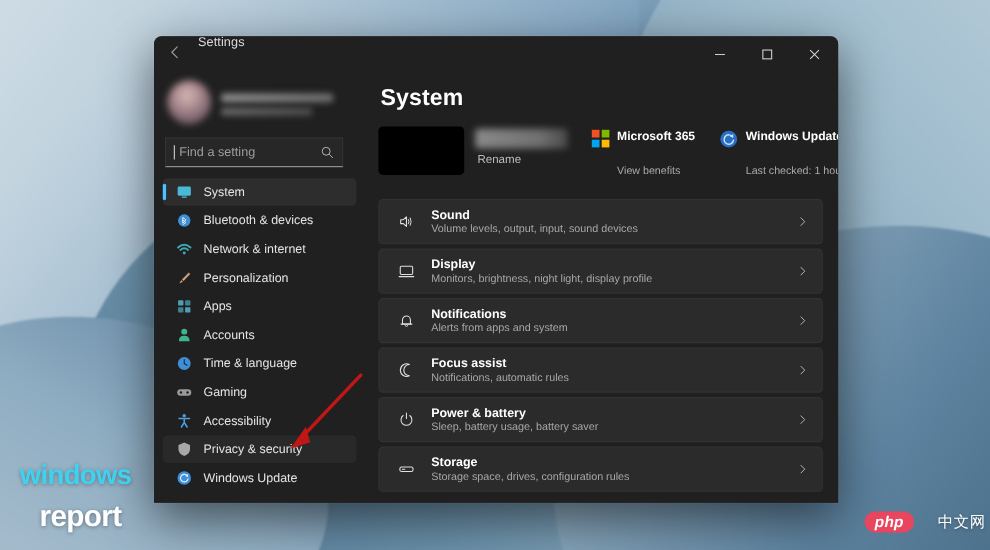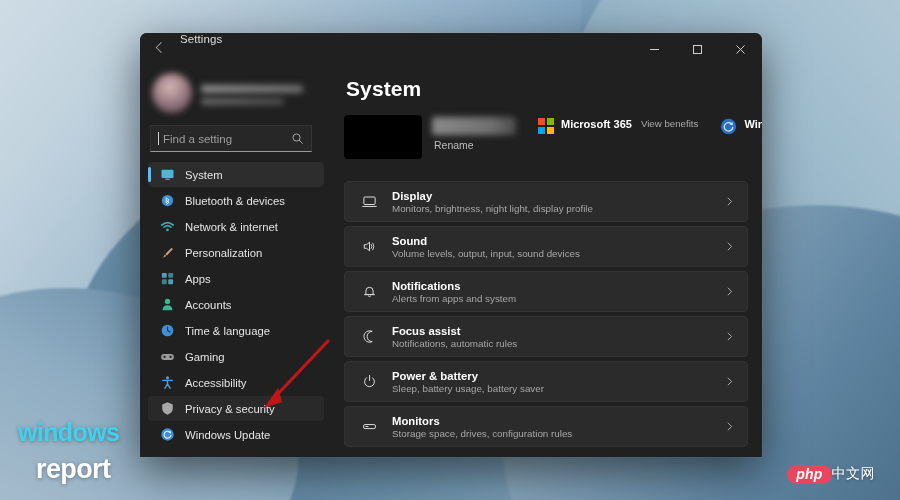--- a/index.html
+++ b/index.html
@@ -267,21 +267,21 @@
   }
   .hdr-item {
     display: flex;
     gap: 7px;
     align-items: flex-start;
     padding-top: 3px;
   }
   .hdr-item.m365 { margin-left: 22px; }
   .hdr-item.wu { margin-left: 22px; }
   .hdr-ico { flex: 0 0 auto; display:flex; align-items:center; }
-  .hdr-txt { display: flex; gap: 9px; }
+  .hdr-txt { display: flex; flex-direction: column; gap: 20px; }
   .hdr-title { font-size: 11px; color: #ffffff; font-weight: bold; white-space: nowrap; }
   .hdr-sub { font-size: 9.7px; color: #a9a9a9; white-space: nowrap; }
 
   
   .ms-logo { width: 16px; height: 16px; display: grid; grid-template-columns: 1fr 1fr; grid-template-rows: 1fr 1fr; gap: 1.4px; }
   .ms-logo i { display: block; }
 
   
   .rows { display: flex; flex-direction: column; gap: 4px; }
   .srow {
@@ -328,24 +328,24 @@
     display: block;
     font-size: 27px;
     font-weight: bold;
     letter-spacing: -.6px;
     color: #ffffff;
     margin-left: 18px;
     margin-top: 13px;
   }
   #php-watermark {
     position: absolute;
-    right: 25px; bottom: 16px;
-    display: flex;
-    align-items: flex-start;
-    gap: 0;
+    right: 4px; bottom: 16px;
+    display: flex;
+    align-items: flex-end;
+    gap: 22px;
   }
   .php-badge {
     background: #e8455f;
     color: #ffffff;
     font-size: 14px;
     font-style: italic;
     font-weight: bold;
     padding: 1px 9px 2px 9px;
     border-radius: 11px;
     letter-spacing: .2px;
@@ -566,112 +566,112 @@
             <div class="hdr-title">Windows Update</div>
             <div class="hdr-sub">Last checked: 1 hour ago</div>
           </div>
         </div>
       </div>
 
       <div class="rows" id="rows-list">
           <div class="srow">
             <div class="srow-ico">
               <svg width="15" height="15" viewBox="0 0 20 20">
+                <path d="M3 7.6 H6.2 L10 4.2 V15.8 L6.2 12.4 H3 Z" fill="none" stroke="#e0e0e0" stroke-width="1.3" stroke-linejoin="round"></path>
+                <path d="M12.4 7.4 Q14 10 12.4 12.6" fill="none" stroke="#e0e0e0" stroke-width="1.2" stroke-linecap="round"></path>
+                <path d="M14.6 5.6 Q17 10 14.6 14.4" fill="none" stroke="#e0e0e0" stroke-width="1.2" stroke-linecap="round"></path>
+              </svg>
+            </div>
+            <div class="srow-txt">
+              <div class="srow-title">Sound</div>
+              <div class="srow-sub">Volume levels, output, input, sound devices</div>
+            </div>
+            <div class="chev">
+              <svg width="11" height="11" viewBox="0 0 16 16">
+                <path d="M6 3 L11 8 L6 13" fill="none" stroke="#b9b9b9" stroke-width="1.3" stroke-linecap="round" stroke-linejoin="round"></path>
+              </svg>
+            </div>
+          </div>
+          <div class="srow">
+            <div class="srow-ico">
+              <svg width="15" height="15" viewBox="0 0 20 20">
                 <rect x="2.5" y="4" width="15" height="10" rx="1.4" fill="none" stroke="#e0e0e0" stroke-width="1.3"></rect>
                 <line x1="1" y1="16.6" x2="19" y2="16.6" stroke="#e0e0e0" stroke-width="1.3" stroke-linecap="round"></line>
               </svg>
             </div>
             <div class="srow-txt">
               <div class="srow-title">Display</div>
               <div class="srow-sub">Monitors, brightness, night light, display profile</div>
             </div>
             <div class="chev">
               <svg width="11" height="11" viewBox="0 0 16 16">
                 <path d="M6 3 L11 8 L6 13" fill="none" stroke="#b9b9b9" stroke-width="1.3" stroke-linecap="round" stroke-linejoin="round"></path>
               </svg>
             </div>
           </div>
           <div class="srow">
             <div class="srow-ico">
               <svg width="15" height="15" viewBox="0 0 20 20">
-                <path d="M3 7.6 H6.2 L10 4.2 V15.8 L6.2 12.4 H3 Z" fill="none" stroke="#e0e0e0" stroke-width="1.3" stroke-linejoin="round"></path>
-                <path d="M12.4 7.4 Q14 10 12.4 12.6" fill="none" stroke="#e0e0e0" stroke-width="1.2" stroke-linecap="round"></path>
-                <path d="M14.6 5.6 Q17 10 14.6 14.4" fill="none" stroke="#e0e0e0" stroke-width="1.2" stroke-linecap="round"></path>
+                <path d="M5.2 14 V9.2 A4.8 4.8 0 0 1 14.8 9.2 V14 Z" fill="none" stroke="#e0e0e0" stroke-width="1.3" stroke-linejoin="round"></path>
+                <line x1="3.4" y1="14.2" x2="16.6" y2="14.2" stroke="#e0e0e0" stroke-width="1.3" stroke-linecap="round"></line>
+                <path d="M8.4 16.2 Q10 17.8 11.6 16.2" fill="none" stroke="#e0e0e0" stroke-width="1.2" stroke-linecap="round"></path>
               </svg>
             </div>
             <div class="srow-txt">
-              <div class="srow-title">Sound</div>
-              <div class="srow-sub">Volume levels, output, input, sound devices</div>
+              <div class="srow-title">Notifications</div>
+              <div class="srow-sub">Alerts from apps and system</div>
             </div>
             <div class="chev">
               <svg width="11" height="11" viewBox="0 0 16 16">
                 <path d="M6 3 L11 8 L6 13" fill="none" stroke="#b9b9b9" stroke-width="1.3" stroke-linecap="round" stroke-linejoin="round"></path>
               </svg>
             </div>
           </div>
           <div class="srow">
             <div class="srow-ico">
               <svg width="15" height="15" viewBox="0 0 20 20">
-                <path d="M5.2 14 V9.2 A4.8 4.8 0 0 1 14.8 9.2 V14 Z" fill="none" stroke="#e0e0e0" stroke-width="1.3" stroke-linejoin="round"></path>
-                <line x1="3.4" y1="14.2" x2="16.6" y2="14.2" stroke="#e0e0e0" stroke-width="1.3" stroke-linecap="round"></line>
-                <path d="M8.4 16.2 Q10 17.8 11.6 16.2" fill="none" stroke="#e0e0e0" stroke-width="1.2" stroke-linecap="round"></path>
+                <path d="M13.6 3.2 A7.6 7.6 0 1 0 13.6 16.8 A6 6 0 0 1 13.6 3.2 Z" fill="none" stroke="#e0e0e0" stroke-width="1.3" stroke-linejoin="round"></path>
               </svg>
             </div>
             <div class="srow-txt">
-              <div class="srow-title">Notifications</div>
-              <div class="srow-sub">Alerts from apps and system</div>
+              <div class="srow-title">Focus assist</div>
+              <div class="srow-sub">Notifications, automatic rules</div>
             </div>
             <div class="chev">
               <svg width="11" height="11" viewBox="0 0 16 16">
                 <path d="M6 3 L11 8 L6 13" fill="none" stroke="#b9b9b9" stroke-width="1.3" stroke-linecap="round" stroke-linejoin="round"></path>
               </svg>
             </div>
           </div>
           <div class="srow">
             <div class="srow-ico">
               <svg width="15" height="15" viewBox="0 0 20 20">
-                <path d="M13.6 3.2 A7.6 7.6 0 1 0 13.6 16.8 A6 6 0 0 1 13.6 3.2 Z" fill="none" stroke="#e0e0e0" stroke-width="1.3" stroke-linejoin="round"></path>
+                <path d="M6 5 A6.6 6.6 0 1 0 14 5" fill="none" stroke="#e0e0e0" stroke-width="1.3" stroke-linecap="round"></path>
+                <line x1="10" y1="2" x2="10" y2="8.6" stroke="#e0e0e0" stroke-width="1.3" stroke-linecap="round"></line>
               </svg>
             </div>
             <div class="srow-txt">
-              <div class="srow-title">Focus assist</div>
-              <div class="srow-sub">Notifications, automatic rules</div>
+              <div class="srow-title">Power &amp; battery</div>
+              <div class="srow-sub">Sleep, battery usage, battery saver</div>
             </div>
             <div class="chev">
               <svg width="11" height="11" viewBox="0 0 16 16">
                 <path d="M6 3 L11 8 L6 13" fill="none" stroke="#b9b9b9" stroke-width="1.3" stroke-linecap="round" stroke-linejoin="round"></path>
               </svg>
             </div>
           </div>
           <div class="srow">
             <div class="srow-ico">
               <svg width="15" height="15" viewBox="0 0 20 20">
-                <path d="M6 5 A6.6 6.6 0 1 0 14 5" fill="none" stroke="#e0e0e0" stroke-width="1.3" stroke-linecap="round"></path>
-                <line x1="10" y1="2" x2="10" y2="8.6" stroke="#e0e0e0" stroke-width="1.3" stroke-linecap="round"></line>
-              </svg>
-            </div>
-            <div class="srow-txt">
-              <div class="srow-title">Power &amp; battery</div>
-              <div class="srow-sub">Sleep, battery usage, battery saver</div>
-            </div>
-            <div class="chev">
-              <svg width="11" height="11" viewBox="0 0 16 16">
-                <path d="M6 3 L11 8 L6 13" fill="none" stroke="#b9b9b9" stroke-width="1.3" stroke-linecap="round" stroke-linejoin="round"></path>
-              </svg>
-            </div>
-          </div>
-          <div class="srow">
-            <div class="srow-ico">
-              <svg width="15" height="15" viewBox="0 0 20 20">
                 <rect x="2" y="7.4" width="16" height="5.4" rx="2.2" fill="none" stroke="#e0e0e0" stroke-width="1.3"></rect>
                 <line x1="5" y1="10.1" x2="8" y2="10.1" stroke="#e0e0e0" stroke-width="1.3" stroke-linecap="round"></line>
               </svg>
             </div>
             <div class="srow-txt">
-              <div class="srow-title">Monitors</div>
+              <div class="srow-title">Storage</div>
               <div class="srow-sub">Storage space, drives, configuration rules</div>
             </div>
             <div class="chev">
               <svg width="11" height="11" viewBox="0 0 16 16">
                 <path d="M6 3 L11 8 L6 13" fill="none" stroke="#b9b9b9" stroke-width="1.3" stroke-linecap="round" stroke-linejoin="round"></path>
               </svg>
             </div>
           </div>
         </div>
     </div>

